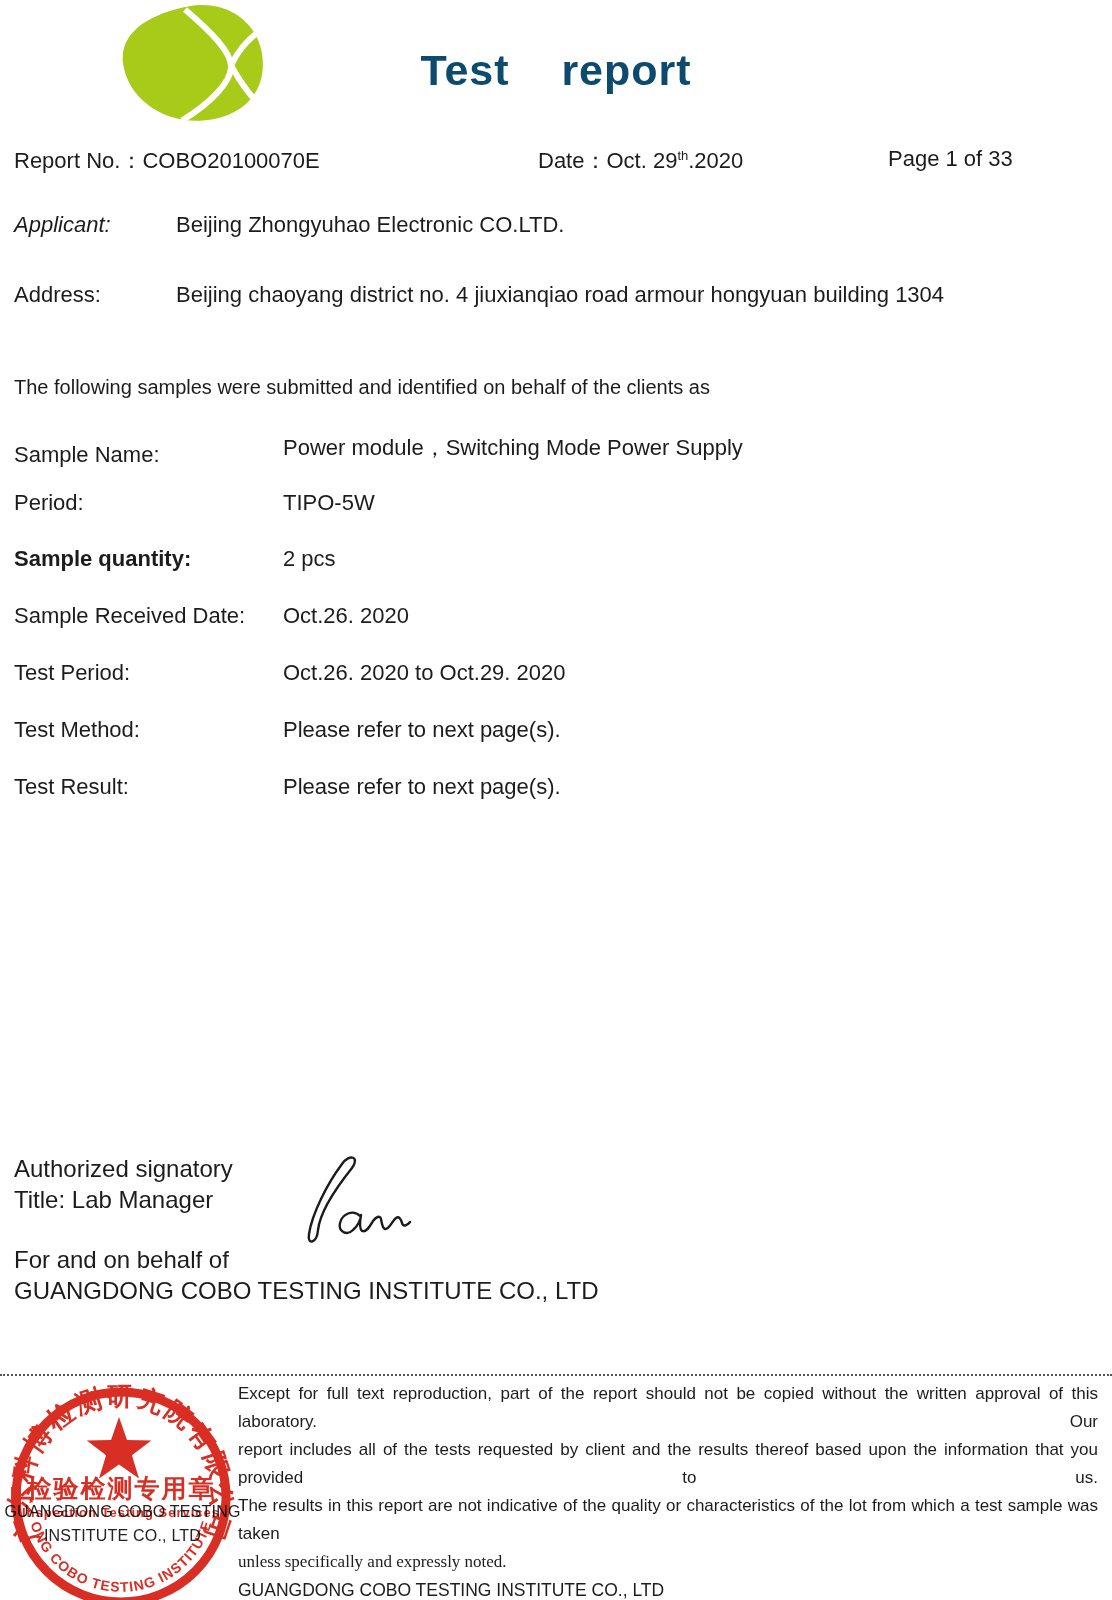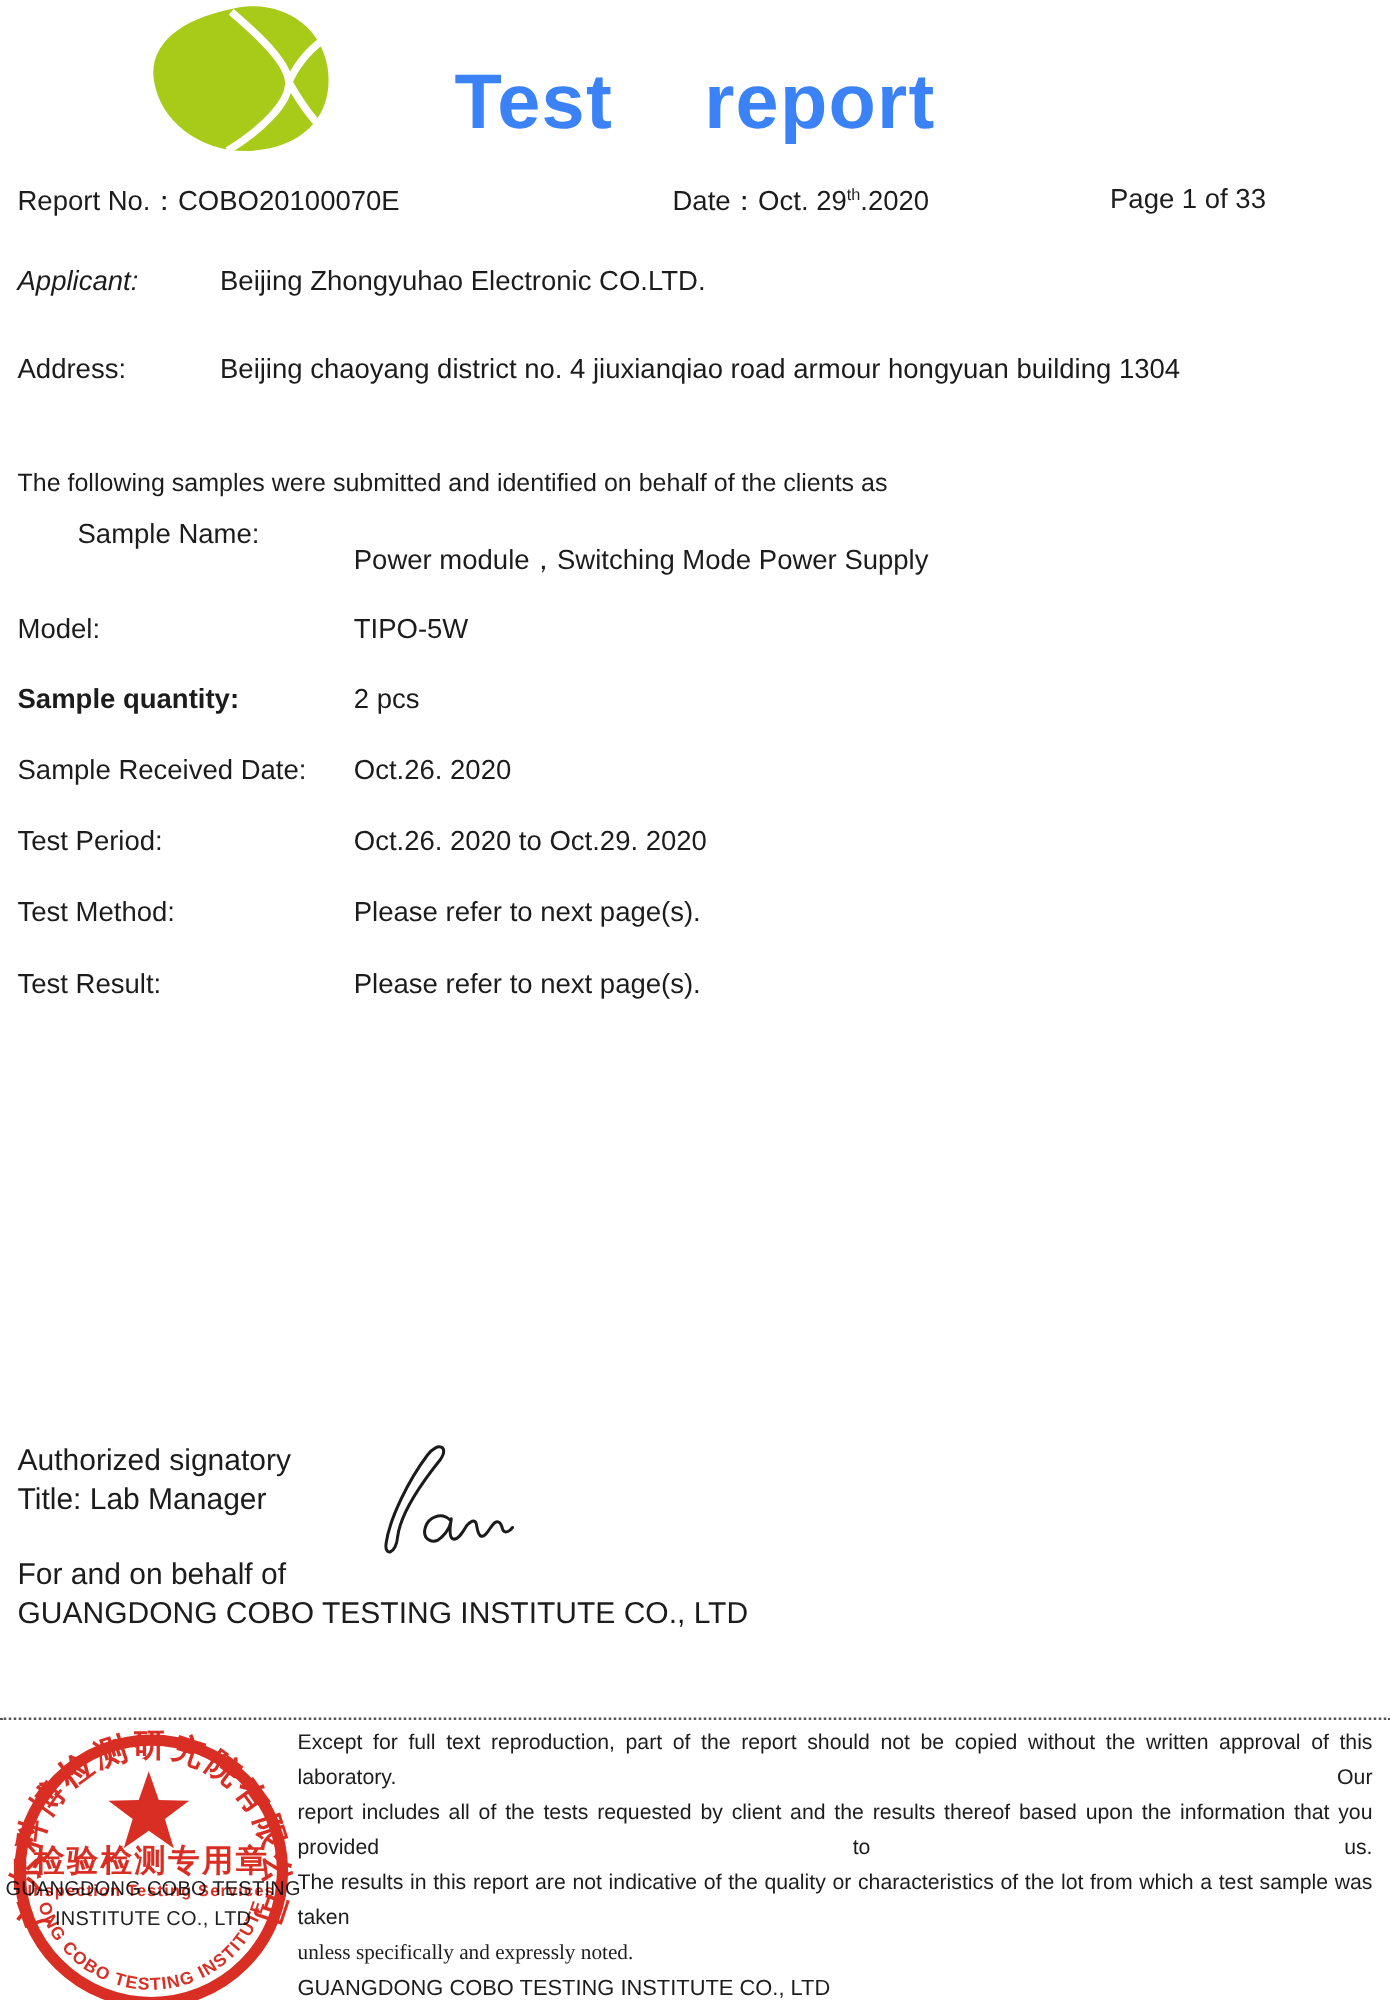--- a/index.html
+++ b/index.html
@@ -7,22 +7,22 @@
     position:relative;
     width:1112px;height:1600px;
     background:#ffffff;
     overflow:hidden;
     font-family:"Liberation Sans","DejaVu Sans",sans-serif;
     color:var(--text,#1c1c1c);
   }
   .abs{position:absolute;}
   .doc-title{
     top:46px;left:0;width:1112px;text-align:center;
-    font-size:62px;font-weight:bold;letter-spacing:1px;
-    white-space:pre;color:#3b82f6;
+    font-size:43px;font-weight:bold;letter-spacing:1px;
+    white-space:pre;color:#0c4a6e;
   }
   .hdr{font-size:22px;top:146px;white-space:pre;}
   sup.th{font-size:13px;vertical-align:super;line-height:0;}
   .lbl,.val{font-size:22px;white-space:pre;}
   .intro{font-size:20px;top:376px;left:14px;white-space:pre;}
   .sig-block{font-size:24px;white-space:pre;}
   .dotted-rule{
     top:1374px;left:0;width:1112px;height:0;
     border-top:2px dotted #555;
   }
@@ -52,23 +52,23 @@
   <div class="abs hdr" style="left:538px;"><span>Date：</span><span>Oct. 29</span><sup class="th">th</sup><span>.2020</span></div>
   <div class="abs hdr" style="left:888px;">Page 1 of 33</div>
 
   <div class="abs lbl" style="left:14px;top:212px;font-style:italic;">Applicant:</div>
   <div class="abs val" style="left:176px;top:212px;">Beijing Zhongyuhao Electronic CO.LTD.</div>
   <div class="abs lbl" style="left:14px;top:282px;">Address:</div>
   <div class="abs val" style="left:176px;top:282px;">Beijing chaoyang district no. 4 jiuxianqiao road armour hongyuan building 1304</div>
 
   <div class="abs intro">The following samples were submitted and identified on behalf of the clients as</div>
 
-  <div class="abs lbl" style="left:14px;top:414px;margin-left:48px;">Sample Name:</div>
+  <div class="abs lbl" style="left:14px;top:442px;">Sample Name:</div>
   <div class="abs val" style="left:283px;top:433px;">Power module，Switching Mode Power Supply</div>
-  <div class="abs lbl" style="left:14px;top:490px;">Model:</div>
+  <div class="abs lbl" style="left:14px;top:490px;">Period:</div>
   <div class="abs val" style="left:283px;top:490px;">TIPO-5W</div>
   <div class="abs lbl" style="left:14px;top:546px;font-weight:bold;">Sample quantity:</div>
   <div class="abs val" style="left:283px;top:546px;">2 pcs</div>
   <div class="abs lbl" style="left:14px;top:603px;">Sample Received Date:</div>
   <div class="abs val" style="left:283px;top:603px;">Oct.26. 2020</div>
   <div class="abs lbl" style="left:14px;top:660px;">Test Period:</div>
   <div class="abs val" style="left:283px;top:660px;">Oct.26. 2020 to Oct.29. 2020</div>
   <div class="abs lbl" style="left:14px;top:717px;">Test Method:</div>
   <div class="abs val" style="left:283px;top:717px;">Please refer to next page(s).</div>
   <div class="abs lbl" style="left:14px;top:774px;">Test Result:</div>

